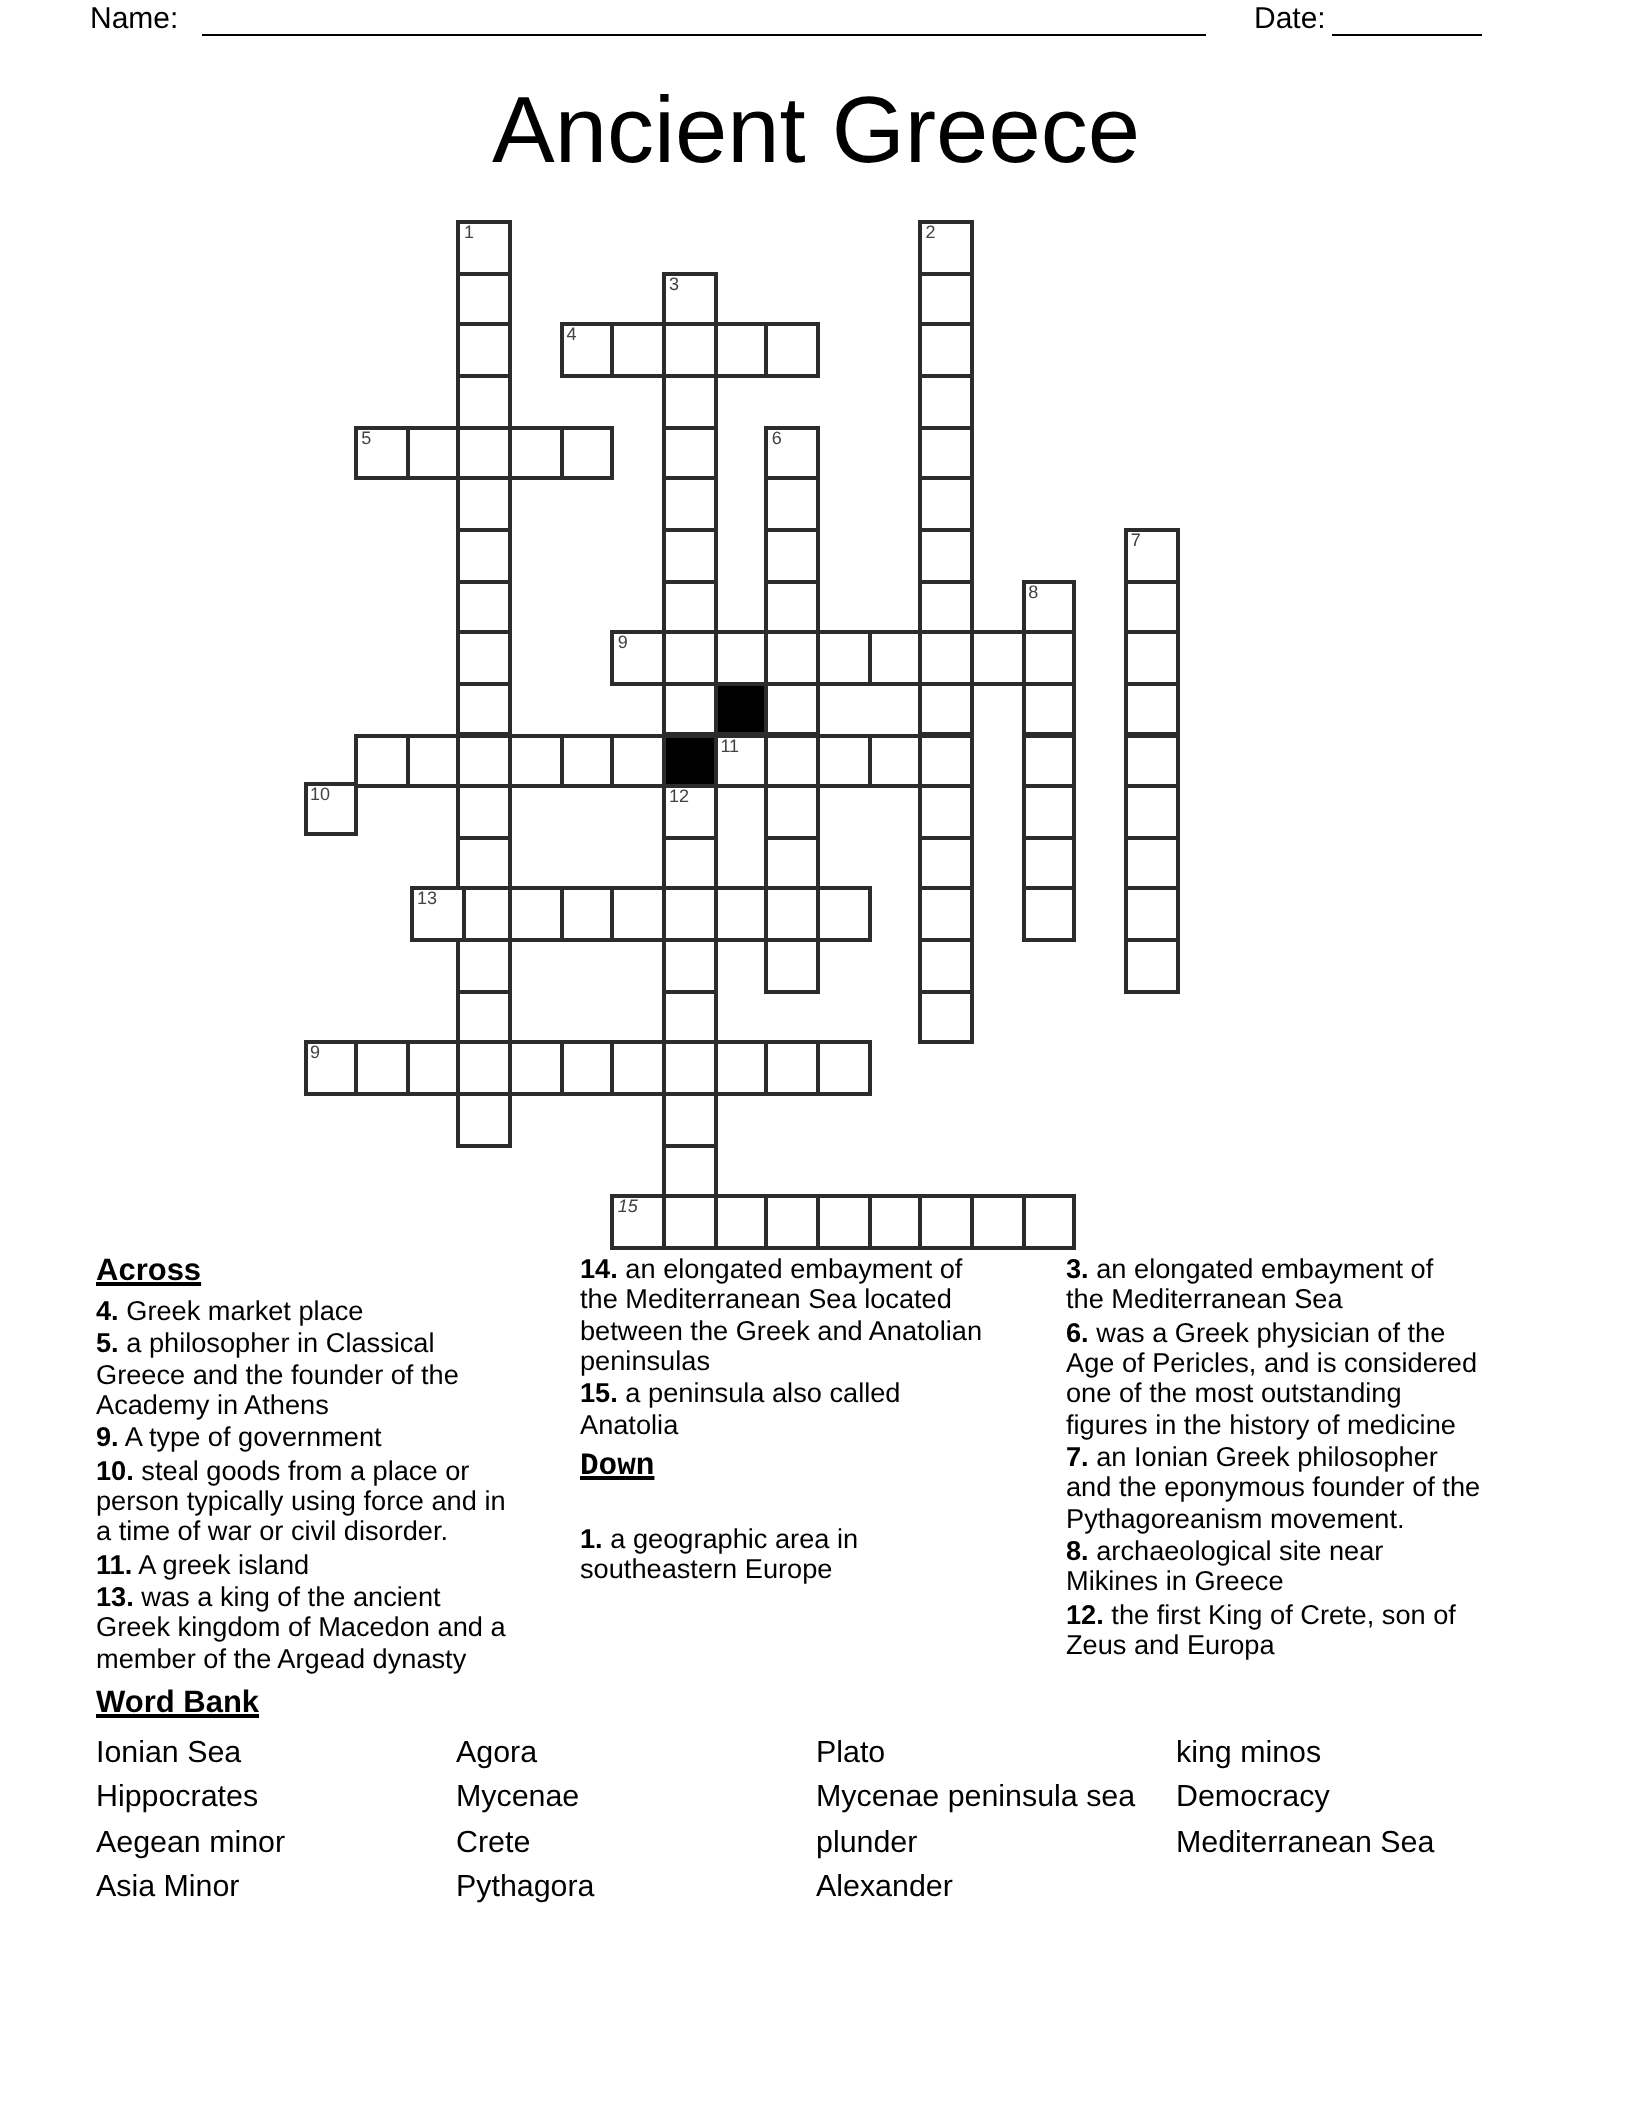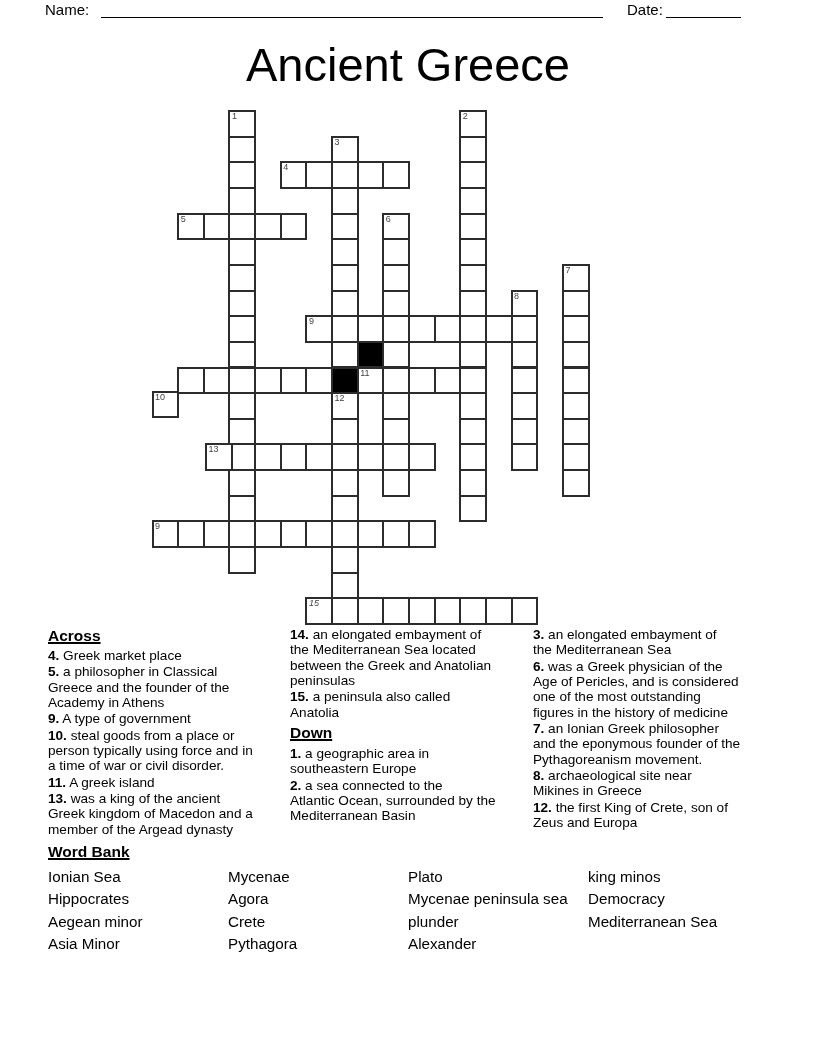--- a/index.html
+++ b/index.html
@@ -25,21 +25,21 @@
   .cell.black{background:#000;}
   .cellnum{position:absolute;top:-1px;left:1.5px;font-size:9px;line-height:10px;
     color:#424242;font-weight:400;}
   
   .clue-col{position:absolute;top:627px;width:252px;}
   #clue-col-0{left:48px;}
   #clue-col-1{left:290px;}
   #clue-col-2{left:533px;}
   .clue-header{font-size:15.5px;font-weight:bold;text-decoration:underline;
     text-decoration-thickness:1.5px;line-height:18px;margin-bottom:3px;}
-  .clue-header.mid{margin-top:4px;margin-bottom:4px;}
+  .clue-header.mid{margin-top:4px;margin-bottom:20px;font-family:Liberation Mono, monospace;}
   .clue{font-size:13.6px;line-height:15.35px;margin:0 0 1px 0;white-space:pre-line;}
   .clue b{font-weight:bold;}
   
   #wordbank-heading{position:absolute;left:48px;top:843px;font-size:15.5px;
     font-weight:bold;text-decoration:underline;text-decoration-thickness:1.5px;}
   .wb-col{position:absolute;top:866px;width:176px;}
   #wb-col-0{left:48px;}
   #wb-col-1{left:228px;}
   #wb-col-2{left:408px;}
   #wb-col-3{left:588px;}
@@ -232,23 +232,20 @@
 <div id="clue-col-1" class="clue-col">
     <div class="clue"><b>14.</b> an elongated embayment of
 the Mediterranean Sea located
 between the Greek and Anatolian
 peninsulas</div>
     <div class="clue"><b>15.</b> a peninsula also called
 Anatolia</div>
     <div class="clue-header mid">Down</div>
     <div class="clue"><b>1.</b> a geographic area in
 southeastern Europe</div>
-    <div class="clue"><b>2.</b> a sea connected to the
-Atlantic Ocean, surrounded by the
-Mediterranean Basin</div>
   </div>
 <div id="clue-col-2" class="clue-col">
     <div class="clue"><b>3.</b> an elongated embayment of
 the Mediterranean Sea</div>
     <div class="clue"><b>6.</b> was a Greek physician of the
 Age of Pericles, and is considered
 one of the most outstanding
 figures in the history of medicine</div>
     <div class="clue"><b>7.</b> an Ionian Greek philosopher
 and the eponymous founder of the
@@ -260,22 +257,22 @@
   </div>
 
 <div id="wordbank-heading">Word Bank</div>
 <div id="wb-col-0" class="wb-col">
     <div class="wb-item">Ionian Sea</div>
     <div class="wb-item">Hippocrates</div>
     <div class="wb-item">Aegean minor</div>
     <div class="wb-item">Asia Minor</div>
   </div>
 <div id="wb-col-1" class="wb-col">
+    <div class="wb-item">Agora</div>
     <div class="wb-item">Mycenae</div>
-    <div class="wb-item">Agora</div>
     <div class="wb-item">Crete</div>
     <div class="wb-item">Pythagora</div>
   </div>
 <div id="wb-col-2" class="wb-col">
     <div class="wb-item">Plato</div>
     <div class="wb-item">Mycenae peninsula sea</div>
     <div class="wb-item">plunder</div>
     <div class="wb-item">Alexander</div>
   </div>
 <div id="wb-col-3" class="wb-col">

